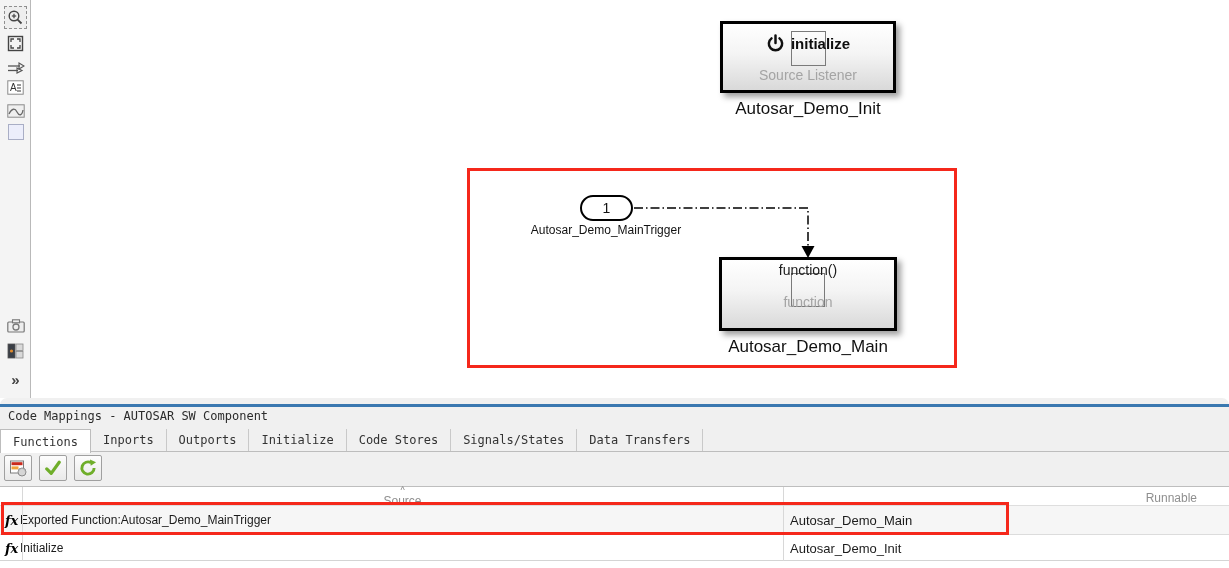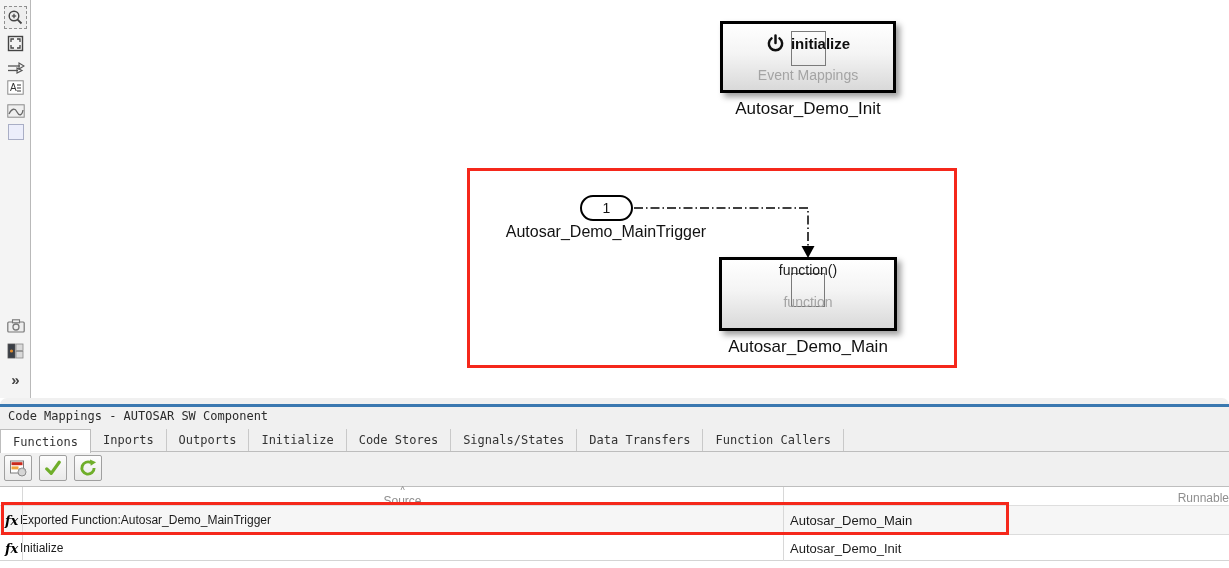--- a/index.html
+++ b/index.html
@@ -57,21 +57,21 @@
 
   .map-table { position:absolute; left:0; top:88px; width:1229px; height:82px;
                background:#fff; border-top:1px solid #bebebe; }
   .tbl-header { position:absolute; left:0; top:0; width:1229px; height:19px; background:#fff;
                 border-bottom:1px solid #dedede; }
   .hdr-source { position:absolute; left:22px; width:761px; top:0; height:19px;
                 display:flex; flex-direction:column; align-items:center; justify-content:flex-start;
                 color:#8f8f8f; font-size:12px; }
   .sort-caret { font-size:9px; line-height:7px; color:#7d7d7d; height:7px; }
   .hdr-runnable { position:absolute; left:783px; right:0; top:4px; text-align:right;
-                  color:#8f8f8f; font-size:12px; }
+                  padding-right:32px; color:#8f8f8f; font-size:12px; }
   .tbl-row { position:absolute; left:0; width:1229px; }
   .row-1 { top:19px; height:29px; background:#f6f6f6; border-bottom:1px solid #dcdcdc; }
   .row-2 { top:48px; height:26px; background:#fff; border-bottom:1px solid #d4d4d4; }
   .cell-fx { position:absolute; left:5px; top:50%; transform:translateY(-50%);
              font-family:"DejaVu Serif", serif; font-style:italic; font-weight:bold;
              font-size:13px; color:#000000; }
   .cell-source { position:absolute; left:20px; top:50%; transform:translateY(-50%);
                  font-size:12px; color:#1b1b1b; white-space:nowrap; }
   .cell-runnable { position:absolute; left:790px; top:50%; transform:translateY(-50%);
                    font-size:13px; color:#1b1b1b; white-space:nowrap; }
@@ -91,28 +91,28 @@
 
   <div class="sl-block" style="left:720px; top:21px; width:176px; height:72px;">
     <div class="blk-square" style="top:7px; width:35px; height:35px; margin-left:-17px;"></div>
     <div class="blk-title-row" style="top:10px;">
       <svg width="19" height="19" viewBox="0 0 20 20">
         <line x1="10" y1="1.5" x2="10" y2="9.5" stroke="#111" stroke-width="2.6" stroke-linecap="round"></line>
         <path d="M 5.8 4.6 A 7 7 0 1 0 14.2 4.6" fill="none" stroke="#111" stroke-width="2.6" stroke-linecap="round"></path>
       </svg>
       <span class="blk-title">initialize</span>
     </div>
-    <div class="blk-sub" style="bottom:7px;">Event Mappings</div>
+    <div class="blk-sub" style="bottom:7px;">Source Listener</div>
   </div>
   <div class="blk-label" style="left:690px; top:99px; width:236px;">Autosar_Demo_Init</div>
 
   <div class="port-pill">
     <span>1</span>
   </div>
-  <div class="blk-label" style="left:486px; top:223px; width:240px; font-size:16px;">Autosar_Demo_MainTrigger</div>
+  <div class="blk-label" style="left:486px; top:223px; width:240px; font-size:12px;">Autosar_Demo_MainTrigger</div>
 
   <div class="sl-block" style="left:719px; top:257px; width:178px; height:74px; z-index:6;padding-left:16px;">
     <div class="blk-fn-title" style="top:2px;">function()</div>
     <div class="blk-square" style="top:13px; width:34px; height:34px; margin-left:-17px;"></div>
     <div class="blk-sub" style="bottom:18px;">function</div>
   </div>
   <div class="blk-label" style="left:698px; top:337px; width:220px;">Autosar_Demo_Main</div>
 
   <div class="left-toolbar">
     <div class="tool-btn active" style="top:6px;">
@@ -194,23 +194,20 @@
         <span>Initialize</span>
       </div>
     <div class="tab">
         <span>Code Stores</span>
       </div>
     <div class="tab">
         <span>Signals/States</span>
       </div>
     <div class="tab">
         <span>Data Transfers</span>
-      </div>
-    <div class="tab">
-        <span>Function Callers</span>
       </div>
   </div>
 
   <div class="panel-toolbar">
     <div class="pt-btn">
       <svg width="18" height="18" viewBox="0 0 18 18">
         <rect x="1.5" y="2" width="13" height="12" fill="#fff" stroke="#7d7d7d" stroke-width="1"></rect>
         <rect x="2.5" y="3.2" width="11" height="3" fill="#c92a1d"></rect>
         <rect x="2.5" y="7.4" width="7" height="3" fill="#f0a23a"></rect>
         <circle cx="13" cy="13" r="4" fill="#d6d6d6" stroke="#8a8a8a" stroke-width="1"></circle>

